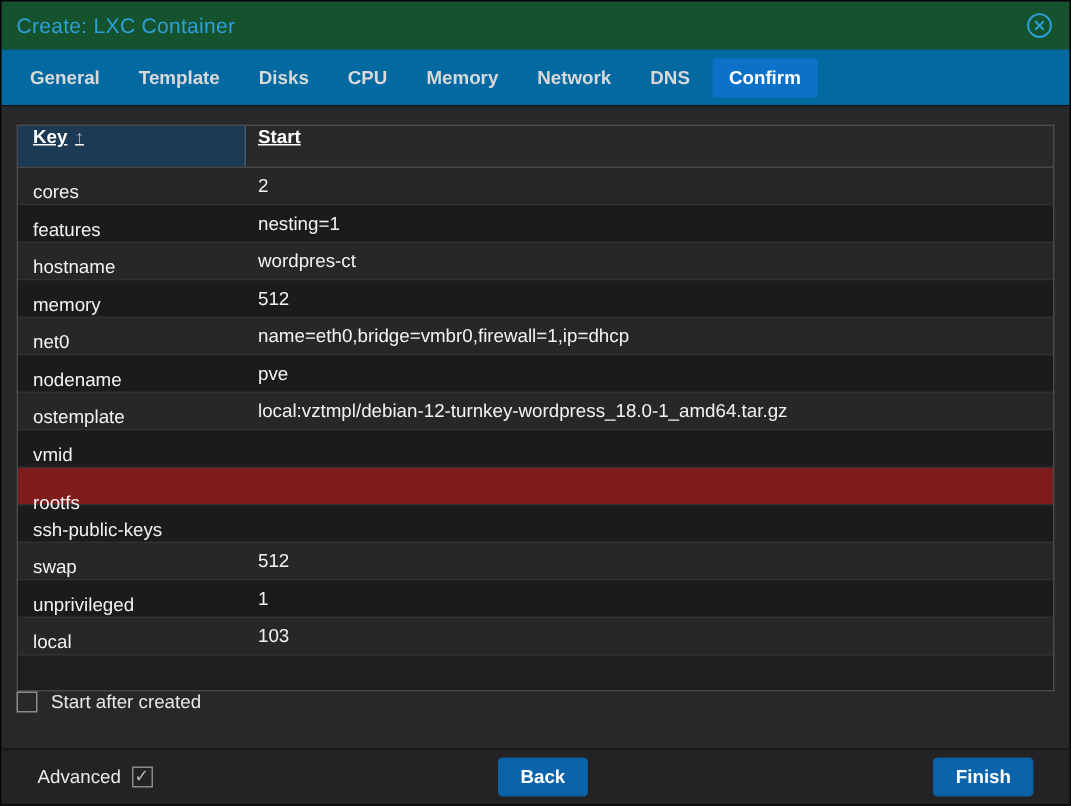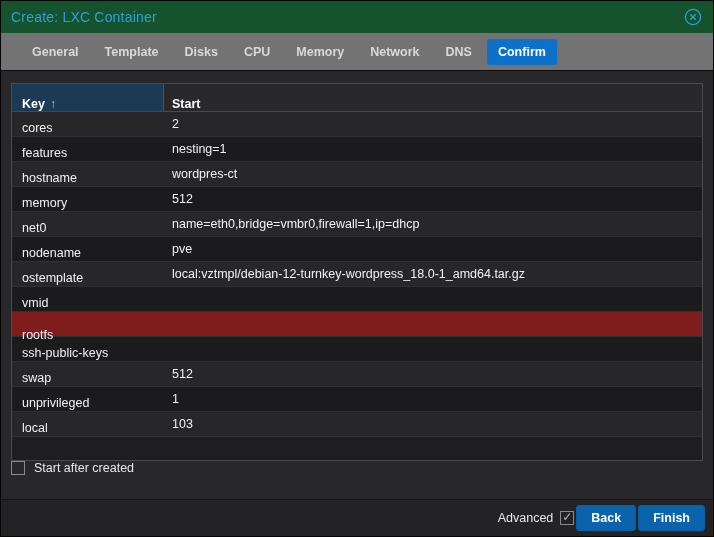--- a/index.html
+++ b/index.html
@@ -11,51 +11,51 @@
     background:#28282a; border:1px solid #050506;
     display:flex; flex-direction:column; overflow:hidden;
   }
 
   
   .titlebar { height:32px; flex-shrink:0; display:flex; align-items:center; padding:0 10px; background:#14532d; }
   .title { color:#2e9fd9; font-size:14px; letter-spacing:.2px; }
   .close-btn { margin-left:auto; width:20px; height:20px; display:flex; align-items:center; justify-content:center; cursor:pointer; }
 
   
-  .tabbar { height:38px; flex-shrink:0; background:#737373; border-bottom:1px solid #0c0c0e; display:flex; align-items:center; padding:0 18px; }
+  .tabbar { height:38px; flex-shrink:0; background:#0369a1; border-bottom:1px solid #0c0c0e; display:flex; align-items:center; padding:0 6px; }
   .tab { color:#d9d9db; font-size:12.5px; font-weight:600; padding:6px 11px; margin:0 2px; border-radius:2px; white-space:nowrap; cursor:pointer; }
   .tab.active { background:#0c72c9; color:#ffffff; }
 
   
   .body { flex:1; padding:12px 10px 0 10px; display:flex; flex-direction:column; }
 
   .grid { height:378px; flex-shrink:0; border:1px solid #4a4a4c; background:#1e1e20; display:flex; flex-direction:column; overflow:hidden; }
   .grid-header { display:flex; height:28px; flex-shrink:0; background:#29292c; border-bottom:1px solid #48484b; }
-  .hcell { display:flex; align-items:flex-end; color:#ffffff; font-size:12.5px; font-weight:bold; cursor:pointer; }
+  .hcell { display:flex; align-items:flex-start; color:#ffffff; font-size:12.5px; font-weight:bold; cursor:pointer;text-decoration:underline; }
   .hcell-key { width:152px; flex-shrink:0; background:#1d3a55; border-right:1px solid #44586b; padding:0 10px; }
   .hcell-value { flex:1; padding:0 8px; }
   .sort-arrow { color:#bdbdbf; font-weight:normal; margin-left:5px; font-size:12px; }
 
   .grid-row { display:flex; height:25px; flex-shrink:0; border-bottom:1px solid #313134; cursor:default; }
   .grid-row.light { background:#27272a; }
   .grid-row.dark  { background:#1b1b1d; }
   .grid-row.highlighted { background:#7f1d1d;flex-direction:column; }
   .cell { display:flex; align-items:center; color:#f2f2f2; font-size:12.5px; white-space:nowrap; overflow:hidden; }
   .cell-key { width:152px; flex-shrink:0; padding:16px 10px; }
   .cell-value { flex:1; padding:0 8px; }
 
   .start-row { display:flex; align-items:center; color:#e8e8e8; font-size:12.5px; }
 
   .checkbox { width:14px; height:14px; border:1px solid #8a8a8a; background:transparent; display:inline-flex; align-items:center; justify-content:center; flex-shrink:0; cursor:pointer; }
   .checkbox .tick { display:none; color:#b5b5b5; font-size:12px; line-height:1; transform:translateY(-1px); }
   .checkbox.checked .tick { display:block; }
   .start-row .label { margin-left:9px; }
 
   
-  .footer { height:37px; flex-shrink:0; margin-top:auto; background:#232326; border-top:1px solid #151517; display:flex; align-items:center; justify-content:flex-end; padding:0 8px; }
+  .footer { height:37px; flex-shrink:0; margin-top:auto; background:#232326; border-top:1px solid #151517; display:flex; align-items:center; justify-content:space-between; padding:0 24px; }
   .advanced { display:flex; align-items:center; color:#e8e8e8; font-size:12.5px; }
   .advanced .label { margin-right:7px; }
   .btn { height:26px; padding:0 14px; margin-left:2px; background:#0b64ab; border:1px solid #0a5fa2; border-radius:3px; color:#ffffff; font-size:12.5px; font-weight:600; font-family:"Liberation Sans", sans-serif; cursor:pointer; }
 </style>
 </head>
 <body>
 
 <div class="dialog">
 
   <div class="titlebar">

